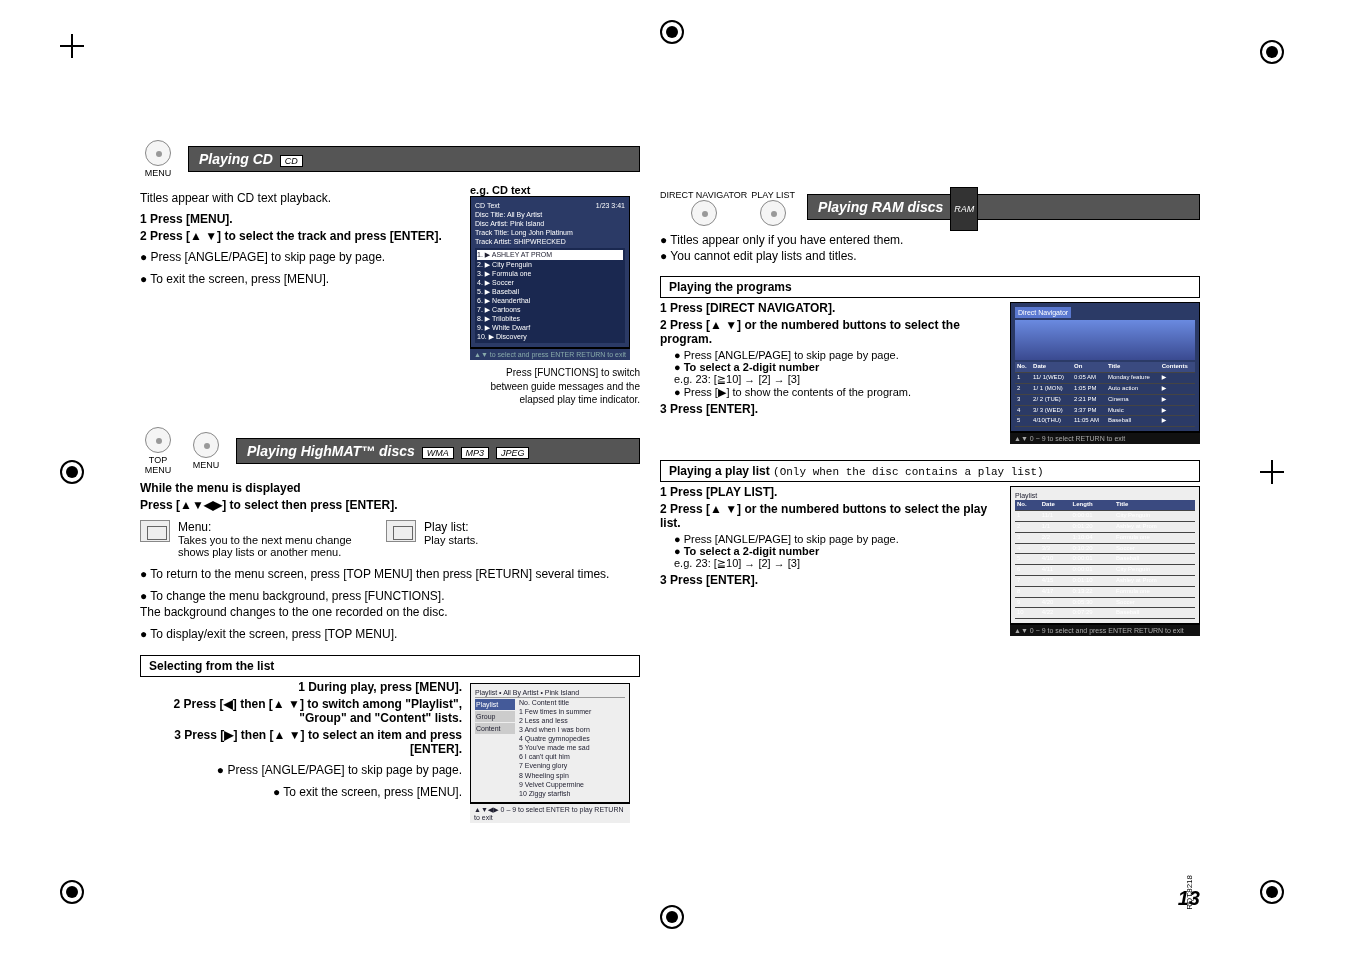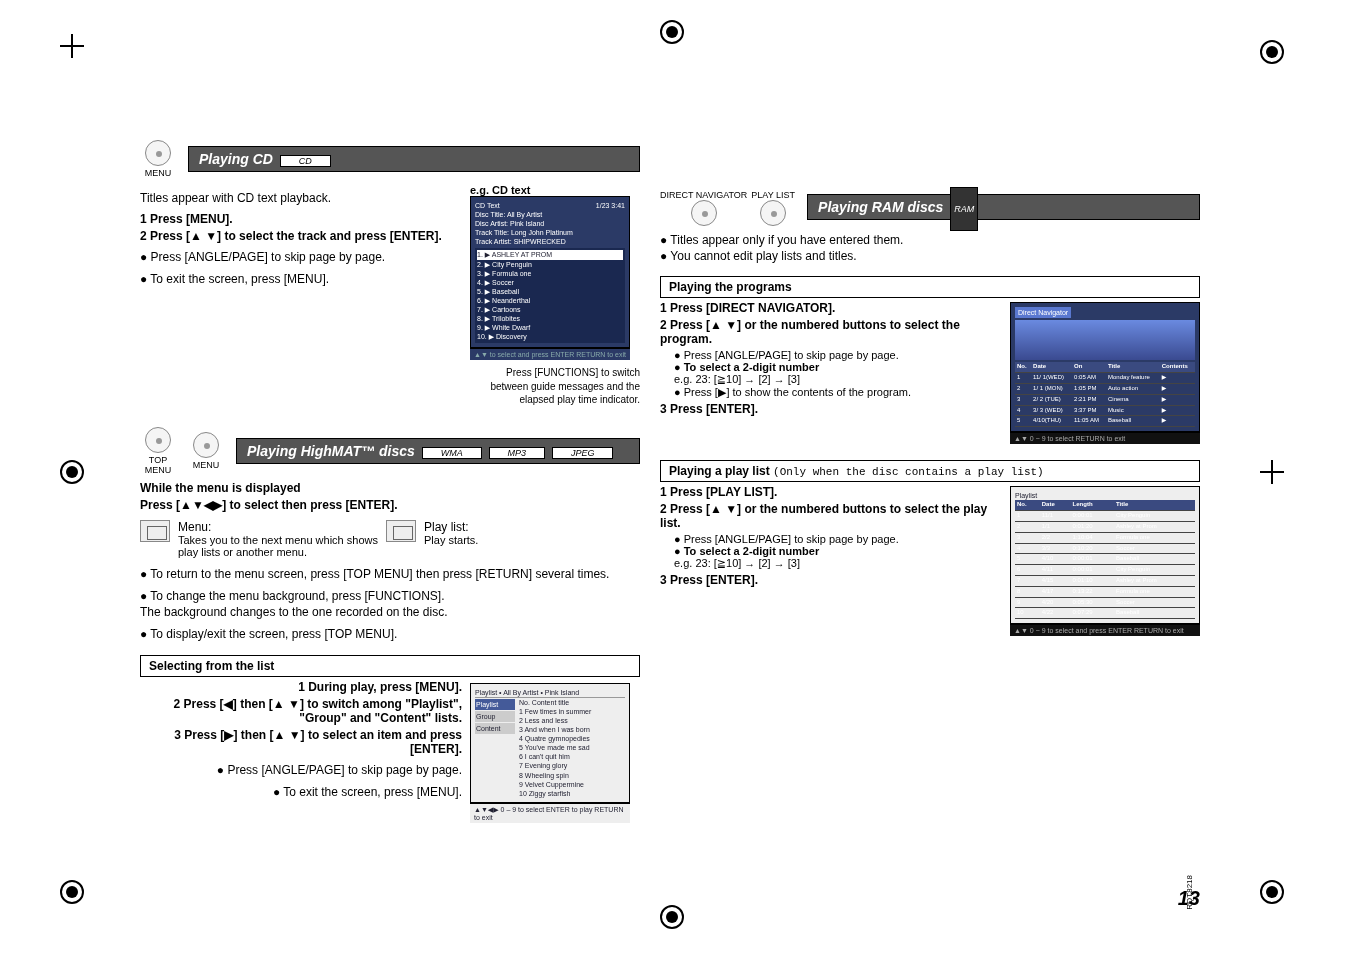--- a/index.html
+++ b/index.html
@@ -22,21 +22,21 @@
   .icon-label { font-size: 9px; text-align: center; margin-top: 2px; color: #000; }
 
   .title-bar { background: #555; color: #fff; font-weight: bold; padding: 4px 10px; font-style: italic; font-size: 14px; display: inline-block; border: 1px solid #000; }
   .section-title { border: 1px solid #000; padding: 3px 8px; font-weight: bold; margin-top: 6px; display: inline-block; }
 
   .bodytext { font-size: 12px; line-height: 1.35; margin: 6px 0; }
   .step { font-size: 12px; font-weight: bold; margin: 3px 0; }
   .sub { font-size: 11px; margin-left: 14px; }
   .caption { font-size: 11px; font-weight: bold; }
 
-  .badge { border: 1px solid #000; font-size: 9px; padding: 0 18px; margin-left: 3px; background: #fff; color: #000; font-weight: normal; }
+  .badge { border: 1px solid #000; font-size: 9px; padding: 0 4px; margin-left: 3px; background: #fff; color: #000; font-weight: normal; }
   .badge-dark { border: 1px solid #000; font-size: 9px; padding: 16px 3px; margin-left: 3px; background: #333; color: #fff; font-weight: normal; }
 
   .mini-screen { background: #2b3a66; color: #fff; font-size: 7px; width: 160px; padding: 4px; border: 1px solid #000; line-height: 1.3; }
   .mini-screen table { width: 100%; border-collapse: collapse; }
   .mini-screen td, .mini-screen th { font-size: 6px; color: #fff; padding: 1px 2px; border-bottom: 1px solid #444; text-align: left; }
   .mini-screen th { background: #3a4a80; }
   .mini-banner { background: #2b3a66; color: #8aa; font-size: 7px; padding: 2px 4px; border-top: 1px solid #000; }
 
   .square-icon { display: inline-block; width: 30px; height: 22px; border: 1px solid #888; background: #eee; position: relative; vertical-align: middle; }
   .square-icon::after { content: ""; position: absolute; left: 6px; top: 5px; width: 18px; height: 12px; border: 1px solid #666; }
@@ -150,21 +150,21 @@
       </div>
     </div>
 
     <div class="step">While the menu is displayed</div>
     <div class="step">Press [▲▼◀▶] to select then press [ENTER].</div>
 
     <div class="row" style="margin:8px 0;">
       <span class="square-icon"></span>
       <div style="width:200px;">
         <div>Menu:</div>
-        <div style="font-size:11px;">Takes you to the next menu which shows play lists or another menu.</div>
+        <div style="font-size:11px;">Takes you to the next menu change shows play lists or another menu.</div>
       </div>
       <span class="square-icon"></span>
       <div>
         <div>Play list:</div>
         <div style="font-size:11px;">Play starts.</div>
       </div>
     </div>
 
     <div class="bodytext">● To return to the menu screen, press [TOP MENU] then press [RETURN] several times.</div>
     <div class="bodytext" style="margin-bottom:0;">● To change the menu background, press [FUNCTIONS].</div>

